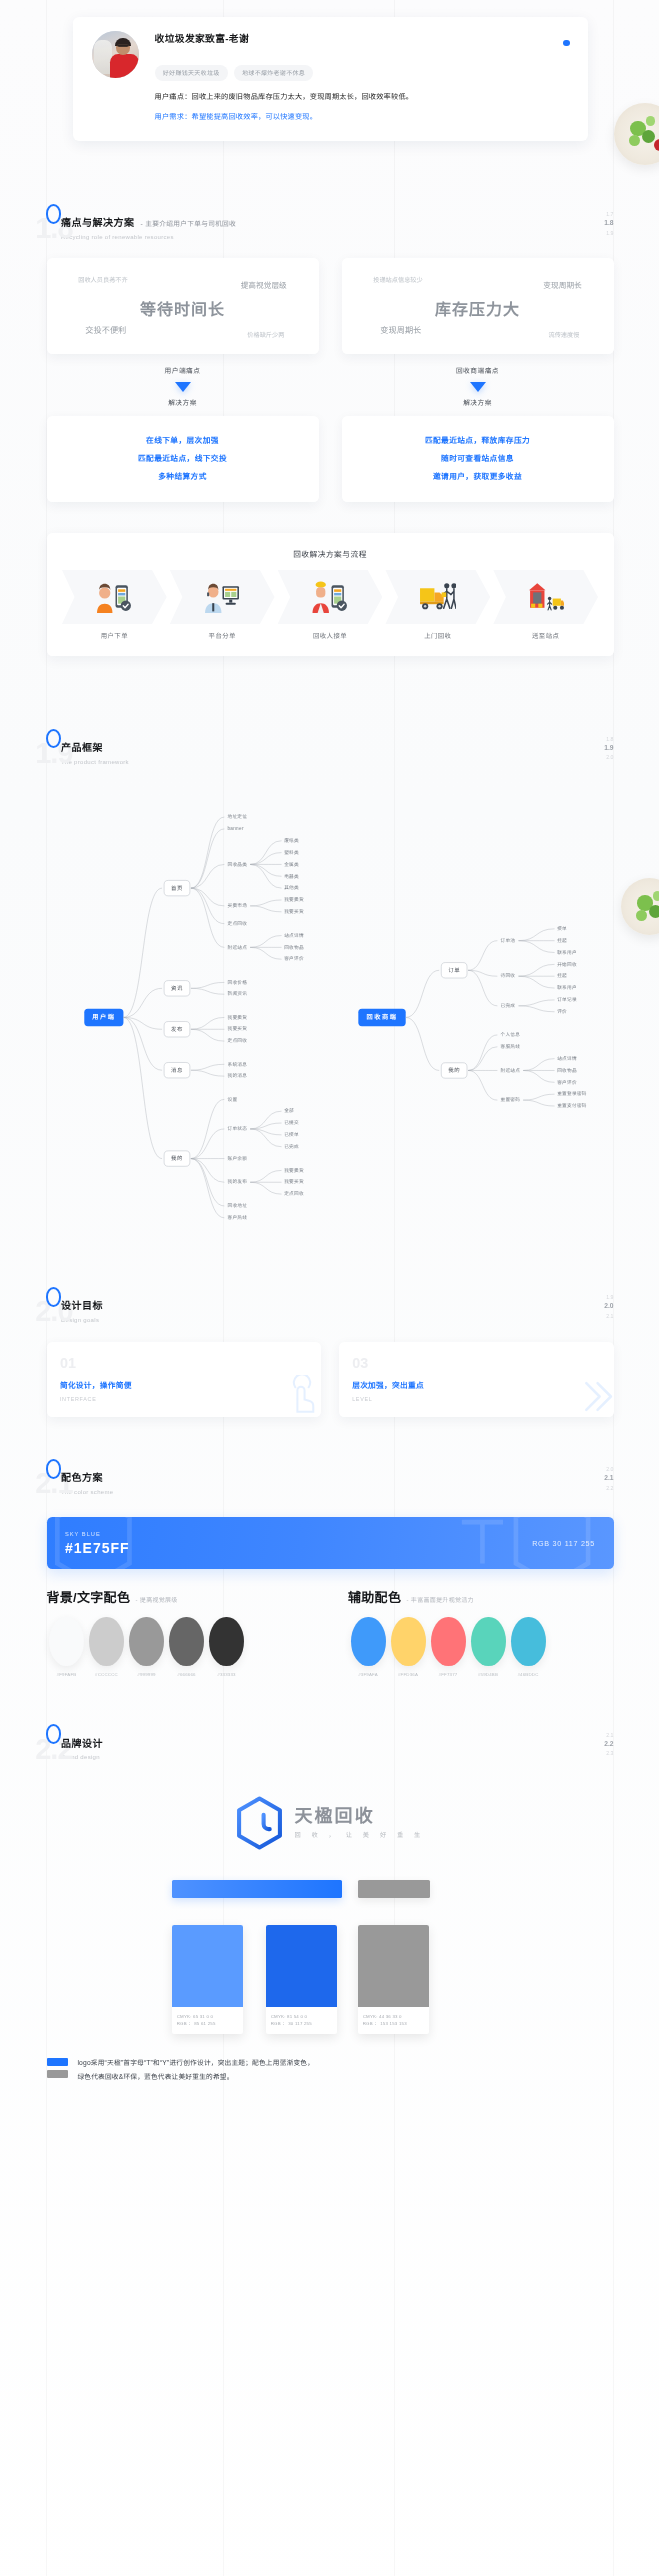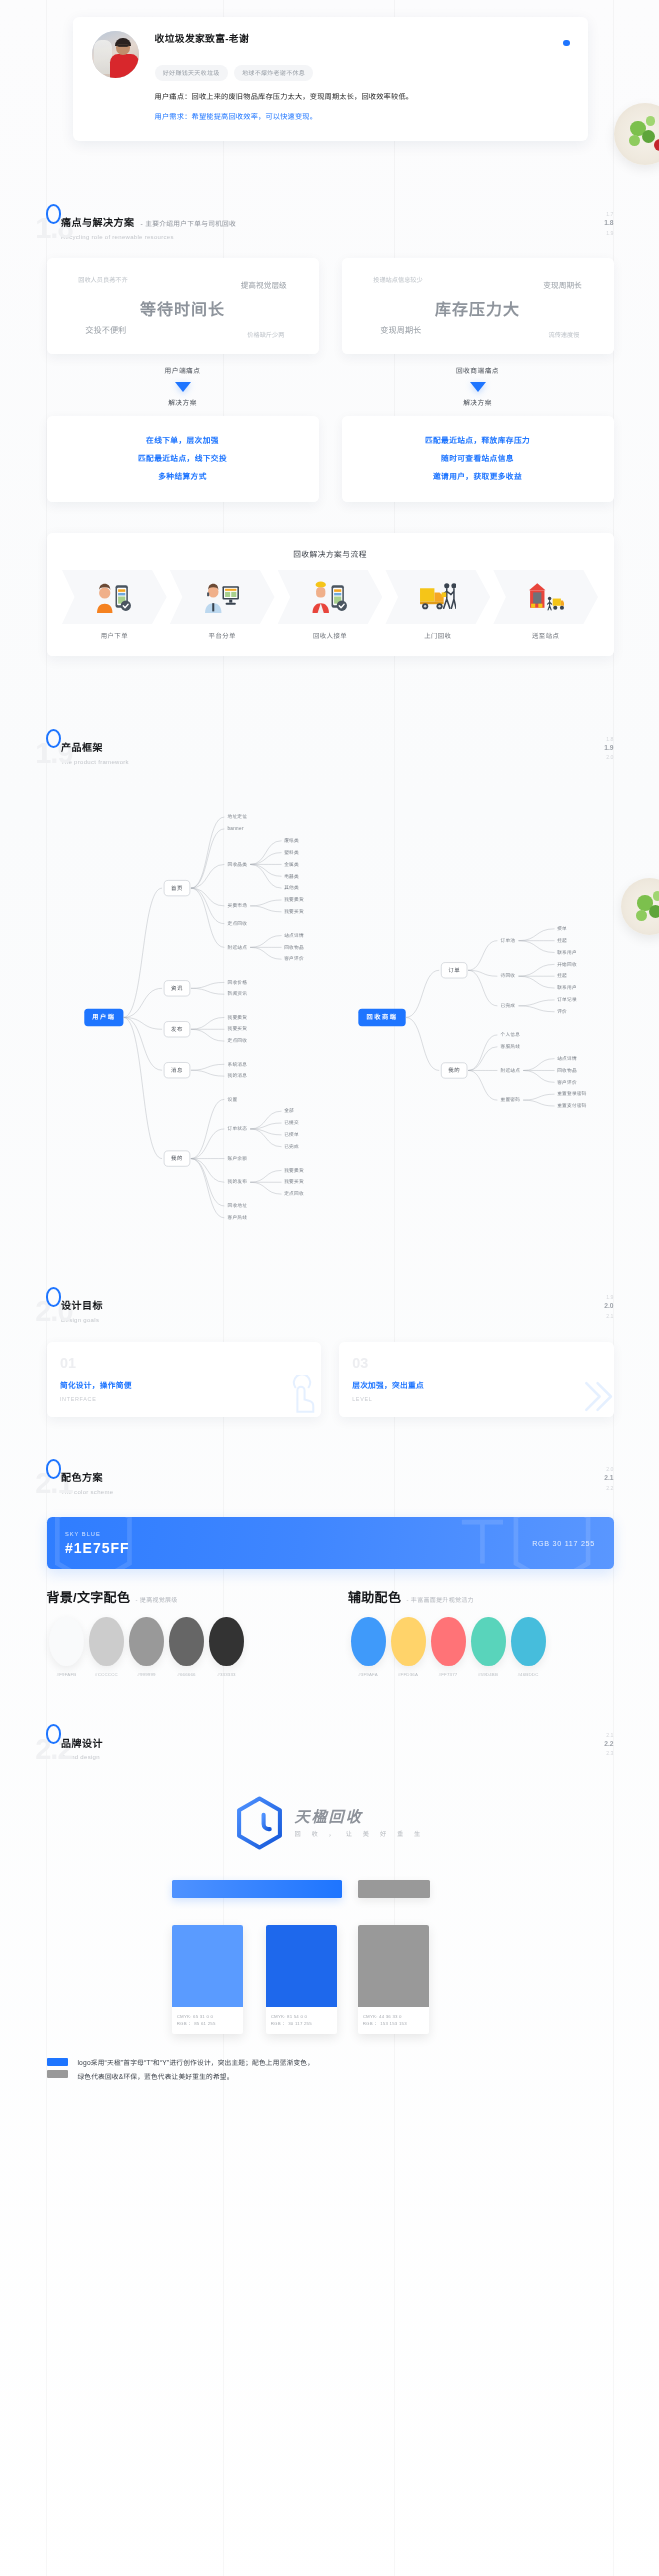--- a/index.html
+++ b/index.html
@@ -218,21 +218,21 @@
   .sw-row { display:flex; gap:0; }
   .sw-item { width:40px; text-align:center; }
   .sw-dot { width:35px; height:49px; border-radius:17.5px/25px; margin:0 auto 6.2px;
     box-shadow:0 3.1px 8.2px rgba(0,0,0,.07); }
   .sw-hex { font-size:4.4px; color:#bcc0c5; letter-spacing:0.2px; }
 
   
   .brand-logo-wrap { width:567px; margin:24px auto 0; display:flex; align-items:center; justify-content:center; gap:10.3px; }
   .logo-mark { width:49px; height:54px; position:relative; }
   .logo-text { }
-  .logo-cn { font-size:15px; font-weight:800; color:#8d929a; letter-spacing:2.1px; line-height:1;font-style:italic; }
+  .logo-cn { font-size:18px; font-weight:800; color:#8d929a; letter-spacing:2.1px; line-height:1; }
   .logo-slogan { font-size:6.2px; color:#b6babf; letter-spacing:4.6px; margin-top:5.2px; text-align:center; }
   .brand-chips { width:567px; margin:30px auto 0; position:relative; height:170px; }
   .bar-blue { position:absolute; left:125px; top:0; width:170px; height:17.5px;
     background:linear-gradient(90deg,#4f92ff,#1E75FF); border-radius:1.5px; box-shadow:0 3.1px 8.2px rgba(30,117,255,.2);}
   .bar-gray { position:absolute; left:311px; top:0; width:72px; height:17.5px; background:#999; border-radius:1.5px;
     box-shadow:0 3.1px 8.2px rgba(0,0,0,.08);}
   .chip { position:absolute; top:45px; width:71px; background:#fff; border-radius:2.1px;
     box-shadow:0 3.6px 10.3px rgba(0,0,0,.09); overflow:hidden; }
   .chip .fill { height:82px; }
   .chip .meta { padding:5.2px 5.2px 6.2px; }

